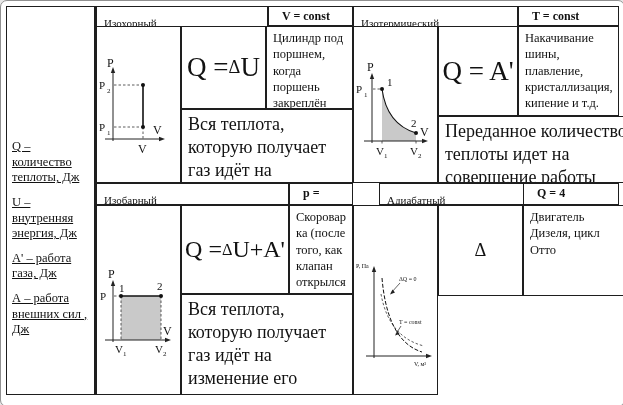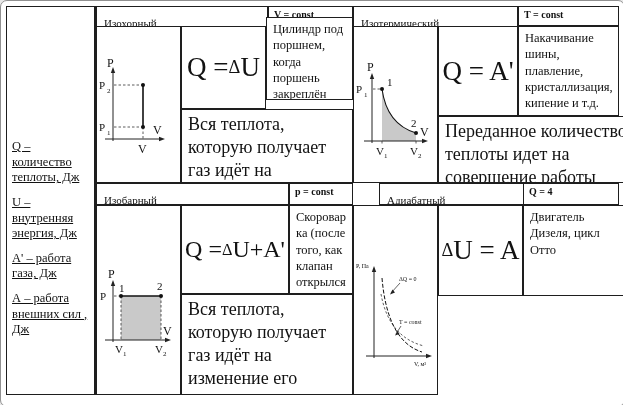--- a/index.html
+++ b/index.html
@@ -6,21 +6,21 @@
   .screen {
     position:relative; width:623px; height:405px; background:#ffffff;
     border:1px solid #909090; border-radius:7px; overflow:hidden;
     font-family:"Liberation Serif", serif; color:#121212;
   }
   .cell {
     position:absolute; box-sizing:border-box; border:1px solid #1e1e1e;
     background:#fff; overflow:hidden;
   }
   .hdr  { font-size:11px; padding:10px 7px; }
-  .cond { font-size:10px; font-weight:bold; padding:2px 5px; }
+  .cond { font-size:12px; font-weight:bold; padding:2px 13px; }
   .txt  { font-size:18px; line-height:1.28; padding:3px 5px 2px 6px; }
   .example { font-size:12.5px; line-height:1.3; padding:3px 4px 2px 6px; overflow-wrap:break-word; }
   .legend { font-size:12.5px; line-height:1.25; padding:20px 5px; border-right-width:2px;text-decoration:underline; }
   .legend p { margin:0 0 9px 0; }
   .legend .spacer { height:112px; }
   .formula { display:flex; align-items:center; justify-content:center; font-size:27px; }
   .formula span { white-space:pre; }
   .formula .delta { font-size:0.68em; }
   .formula.small { font-size:24px; }
   .corner-mark { position:absolute; left:12px; top:7px; font-size:8px; color:#333; letter-spacing:1px; }
@@ -77,21 +77,21 @@
       <text class="axl" x="56" y="107">V</text>
       <text class="axl" x="41" y="126">V</text>
     </svg>
   </div>
 
   <div class="cell formula" style="left:180px; top:25px; width:85px; height:83px;">
     <span>Q =</span>
       <span class="delta">Δ</span>
       <span>U</span>
   </div>
-  <div class="cell example" style="left:265px; top:16px; width:87px; height:83px;">Цилиндр под поршнем, когда поршень закреплён</div>
+  <div class="cell example" style="left:265px; top:25px; width:87px; height:83px;">Цилиндр под поршнем, когда поршень закреплён</div>
   <div class="cell txt" style="left:180px; top:108px; width:172px; height:74px;">Вся теплота, которую получает газ идёт на изменение его внутренней энергии.</div>
 
   <div class="cell hdr" style="left:352px; top:5px; width:165px; height:23px;">Изотермический</div>
   <div class="cell cond" style="left:517px; top:5px; width:101px; height:20px;">T = const</div>
 
   <div class="cell" style="left:352px; top:25px; width:85px; height:157px;">
     <svg width="83" height="155" viewBox="0 0 83 155">
       <g>
         <path class="shade" d="M28,62 C31,84 42,100 62,106 L62,114 L28,114 Z"></path>
         <line class="ax" x1="18" y1="50" x2="18" y2="116"></line>
@@ -184,17 +184,16 @@
       <text class="tiny" x="2" y="62">P, Па</text>
       <text class="tiny" x="60" y="160">V, м³</text>
       <text class="tiny" x="45" y="75">ΔQ = 0</text>
       <text class="tiny" x="45" y="118">T = const</text>
     </svg>
   </div>
 
   <div class="cell formula" style="left:437px; top:204px; width:85px; height:91px;">
     <span></span>
       <span class="delta">Δ</span>
-      <span>U = A</span>
   </div>
   <div class="cell example" style="left:522px; top:204px; width:104px; height:91px;">Двигатель Дизеля, цикл Отто</div>
 
 </div>
 
 </body></html>

